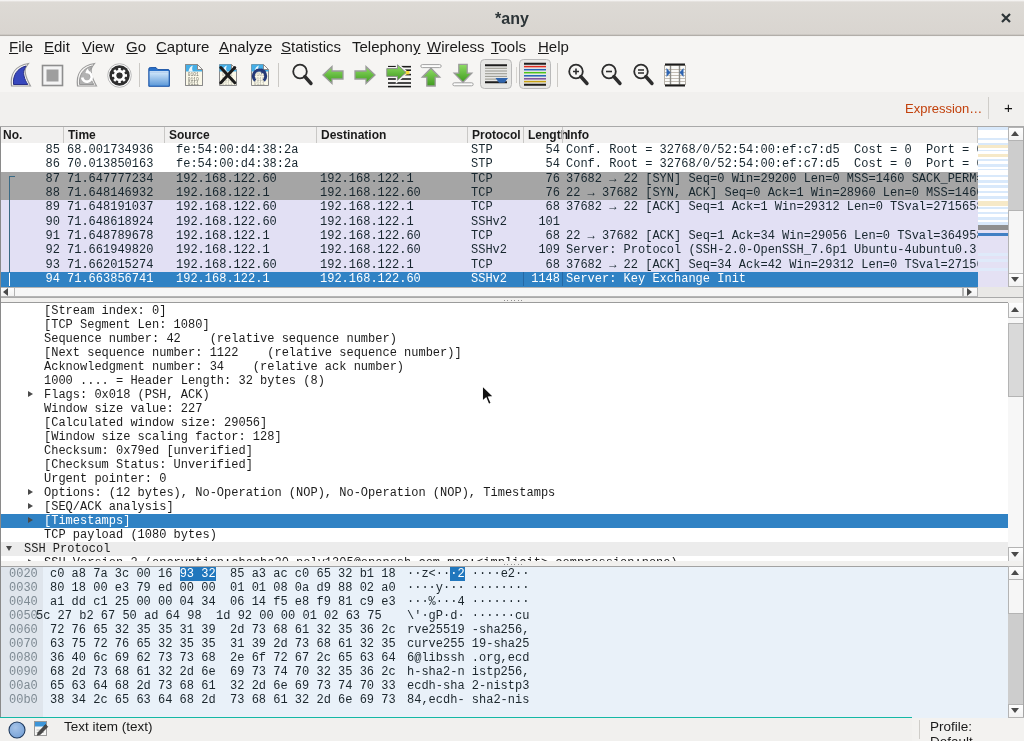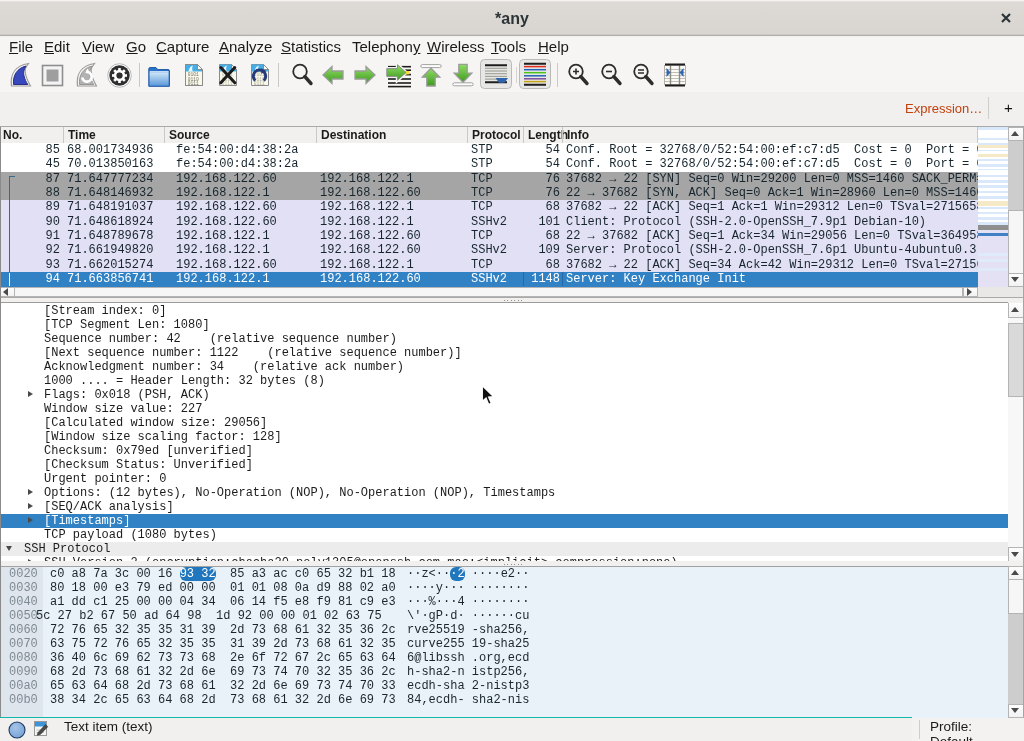--- a/index.html
+++ b/index.html
@@ -43,21 +43,21 @@
   #details{left:0;top:302px;width:1008px;height:259px;background:#fff;overflow:hidden;}
   .drow{position:absolute;left:0;width:1008px;height:14px;line-height:14px;color:#1c1c1c;}
   .tri-r{position:absolute;width:0;height:0;border-left:5px solid #4a4a4a;
      border-top:3.5px solid transparent;border-bottom:3.5px solid transparent;top:3.5px;}
   .tri-d{position:absolute;width:0;height:0;border-top:5px solid #4a4a4a;
      border-left:3.5px solid transparent;border-right:3.5px solid transparent;top:5px;}
   
   #hex{left:0;top:566px;width:1008px;height:151px;background:#e9f1f9;border-top:1px solid #a2a2a2;overflow:hidden;}
   .hrow{position:absolute;height:14px;line-height:14px;color:#1b262c;}
   .hoff{color:#7e8a93;}
-  .hl{background:#2177bd;color:#fff;border-radius:6px;}
+  .hl{background:#2177bd;color:#fff;}
   
   #statusbar{left:0;top:717px;width:912px;height:24px;background:#f1f0ee;border-top:1px solid #14b8a6;
     font-size:13.5px;color:#1a1a1a;}
 </style></head>
 <body>
 <div id="titlebar" class="abs">
     <div class="t abs">*any</div>
 <svg class="abs" style="right:13px;top:13px" width="10" height="10" viewBox="0 0 10 10">
       <path d="M1 1 L9 9 M9 1 L1 9" stroke="#2c3437" stroke-width="2.2"></path>
     </svg>
@@ -265,25 +265,25 @@
   <i style="left:63px"></i>
     <i style="left:164px"></i>
     <i style="left:316px"></i>
   <i style="left:467px"></i>
     <i style="left:523px"></i>
     <i style="left:562px"></i>
   <i style="left:977px"></i>
 </div>
 <div id="plrows" class="abs mono" style="color:#17262e">
 <div class="prow" style="top:0"><span class="c-no">85</span><span class="c-time">68.001734936</span><span class="c-src">fe:54:00:d4:38:2a</span><span class="c-pro">STP</span><span class="c-len">54</span><span class="c-info">Conf. Root = 32768/0/52:54:00:ef:c7:d5  Cost = 0  Port = 0x8001</span></div>
-<div class="prow" style="top:14px"><span class="c-no">45</span><span class="c-time">70.013850163</span><span class="c-src">fe:54:00:d4:38:2a</span><span class="c-pro">STP</span><span class="c-len">54</span><span class="c-info">Conf. Root = 32768/0/52:54:00:ef:c7:d5  Cost = 0  Port = 0x8001</span></div>
+<div class="prow" style="top:14px"><span class="c-no">86</span><span class="c-time">70.013850163</span><span class="c-src">fe:54:00:d4:38:2a</span><span class="c-pro">STP</span><span class="c-len">54</span><span class="c-info">Conf. Root = 32768/0/52:54:00:ef:c7:d5  Cost = 0  Port = 0x8001</span></div>
 <div class="prow" style="top:28.7px;background:#a5a5a5"><span class="c-no">87</span><span class="c-time">71.647777234</span><span class="c-src">192.168.122.60</span><span class="c-dst">192.168.122.1</span><span class="c-pro">TCP</span><span class="c-len">76</span><span class="c-info">37682 → 22 [SYN] Seq=0 Win=29200 Len=0 MSS=1460 SACK_PERM=1 TSval=271565</span></div>
 <div class="prow" style="top:43px;background:#a5a5a5"><span class="c-no">88</span><span class="c-time">71.648146932</span><span class="c-src">192.168.122.1</span><span class="c-dst">192.168.122.60</span><span class="c-pro">TCP</span><span class="c-len">76</span><span class="c-info">22 → 37682 [SYN, ACK] Seq=0 Ack=1 Win=28960 Len=0 MSS=1460 SACK_PERM=1 TS</span></div>
 <div class="prow" style="top:57.3px;background:#e2e0f4"><span class="c-no">89</span><span class="c-time">71.648191037</span><span class="c-src">192.168.122.60</span><span class="c-dst">192.168.122.1</span><span class="c-pro">TCP</span><span class="c-len">68</span><span class="c-info">37682 → 22 [ACK] Seq=1 Ack=1 Win=29312 Len=0 TSval=2715658622 TSecr=36495</span></div>
-<div class="prow" style="top:71.7px;background:#e2e0f4"><span class="c-no">90</span><span class="c-time">71.648618924</span><span class="c-src">192.168.122.60</span><span class="c-dst">192.168.122.1</span><span class="c-pro">SSHv2</span><span class="c-len">101</span><span class="c-info">Client: Protocol (SSH-2.0-OpenSSH_7.9p1 Debian-10)</span></div>
+<div class="prow" style="top:71.7px;background:#e2e0f4"><span class="c-no">90</span><span class="c-time">71.648618924</span><span class="c-src">192.168.122.60</span><span class="c-dst">192.168.122.1</span><span class="c-pro">SSHv2</span><span class="c-len">101</span></div>
 <div class="prow" style="top:86px;background:#e2e0f4"><span class="c-no">91</span><span class="c-time">71.648789678</span><span class="c-src">192.168.122.1</span><span class="c-dst">192.168.122.60</span><span class="c-pro">TCP</span><span class="c-len">68</span><span class="c-info">22 → 37682 [ACK] Seq=1 Ack=34 Win=29056 Len=0 TSval=3649588721 TSecr=2715</span></div>
 <div class="prow" style="top:100.3px;background:#e2e0f4"><span class="c-no">92</span><span class="c-time">71.661949820</span><span class="c-src">192.168.122.1</span><span class="c-dst">192.168.122.60</span><span class="c-pro">SSHv2</span><span class="c-len">109</span><span class="c-info">Server: Protocol (SSH-2.0-OpenSSH_7.6p1 Ubuntu-4ubuntu0.3)</span></div>
 <div class="prow" style="top:114.7px;background:#e2e0f4"><span class="c-no">93</span><span class="c-time">71.662015274</span><span class="c-src">192.168.122.60</span><span class="c-dst">192.168.122.1</span><span class="c-pro">TCP</span><span class="c-len">68</span><span class="c-info">37682 → 22 [ACK] Seq=34 Ack=42 Win=29312 Len=0 TSval=2715658636 TSecr=364</span></div>
 <div class="prow" style="top:129px;height:15px;background:#3082c4;color:#fff"><span class="c-no">94</span><span class="c-time">71.663856741</span><span class="c-src">192.168.122.1</span><span class="c-dst">192.168.122.60</span><span class="c-pro">SSHv2</span><span class="c-len">1148</span><span class="c-info">Server: Key Exchange Init</span>
 <i style="position:absolute;left:523px;top:0;width:1px;height:14px;background:#2568a4"></i><i style="position:absolute;left:562px;top:0;width:1px;height:14px;background:#2568a4"></i></div>
 <div style="position:absolute;left:9px;top:33px;width:1px;height:96px;background:#3a6a85"></div>
 <div style="position:absolute;left:9px;top:33px;width:6px;height:1px;background:#3a6a85"></div>
 <div style="position:absolute;left:9px;top:130px;width:1px;height:13px;background:#ffffff"></div>
 </div>
 <div id="minimap" class="abs" style="left:978px;top:127px;width:30px;height:160px;background:#fff">

